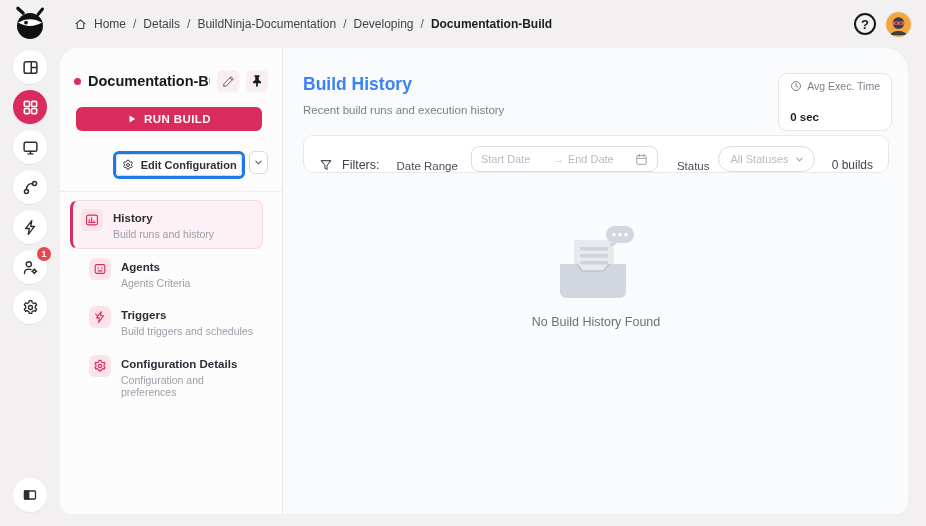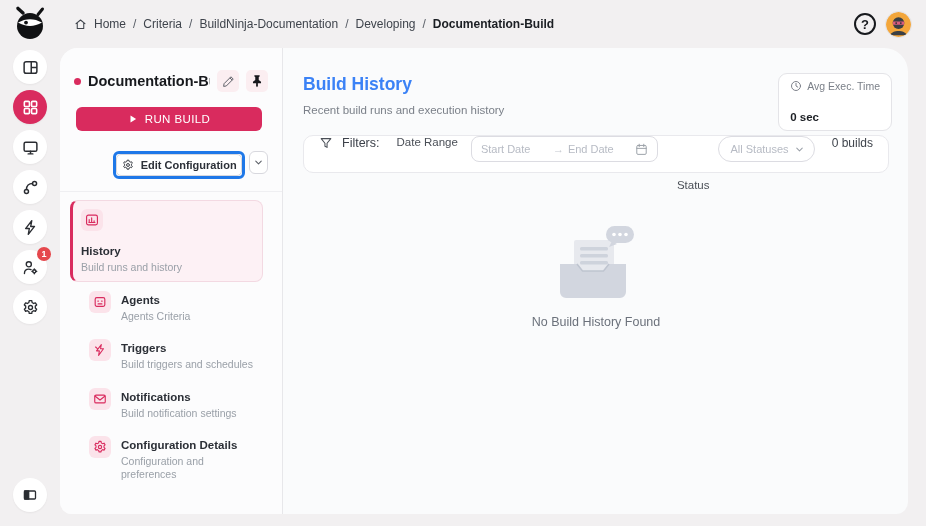--- a/index.html
+++ b/index.html
@@ -40,48 +40,48 @@
 
   
   .panel-head { padding:22px 14px 0 14px; }
   .title-row { display:flex; align-items:center; gap:7px; }
   .status-dot { width:7px; height:7px; border-radius:50%; background:#d92b5e; flex:none; }
   .cfg-title { font-size:14.5px; font-weight:bold; color:#17191d; white-space:nowrap; overflow:hidden; flex:1; }
   .sq-btn { width:22px; height:22px; border-radius:5px; background:#fbeef1; border:none; display:flex; align-items:center;
             justify-content:center; color:#5a5e66; cursor:pointer; flex:none; }
   .sq-btn.pin { color:#17191d; }
   .run-btn { display:flex; align-items:center; justify-content:center; gap:7px; margin:15px 6px 0 2px; height:24px; width:186px;
-             background:#d92b5e; color:#fff; border:none; border-radius:6px; font-size:11.5px; font-weight:normal;
+             background:#d92b5e; color:#fff; border:none; border-radius:6px; font-size:11.5px; font-weight:bold;
              letter-spacing:0.4px; cursor:pointer; font-family:inherit; }
   .edit-row { display:flex; align-items:flex-start; margin:20px 0 0 -1px;padding-left:40px; }
   .hl-box { border:3px solid #1f78e8; border-radius:6px; width:165px; }
   .edit-btn { width:100%; height:22px; background:#fff; border:1px solid #d8d8de; border-radius:5px; display:flex;
               align-items:center; justify-content:center; gap:7px; font-size:11px; font-weight:bold; color:#2c3038;
               cursor:pointer; font-family:inherit; }
   .drop-btn { width:23px; height:23px; margin-left:4px; background:#fff; border:1px solid #d8d8de; border-radius:6px;
               display:flex; align-items:center; justify-content:center; color:#5a5e66; cursor:pointer; }
   .menu { margin-top:12px; border-top:1px solid #efeff2; padding:8px 19px 0 10px; }
   .menu-item { display:flex; align-items:flex-start; gap:10px; padding:8px 8px 8px 19px; cursor:pointer; border-radius:8px; }
-  .menu-item.active { background:#fdf1f5; border:1px solid #f3d9e2; border-left:3px solid #d92b5e; padding:7px 8px 7px 8px;flex-direction:column; }
+  .menu-item.active { background:#fdf1f5; border:1px solid #f3d9e2; border-left:3px solid #d92b5e; padding:7px 8px 7px 8px; }
   .mi-icon { width:22px; height:22px; border-radius:6px; background:#fbe3ea; color:#d92b5e; display:flex; align-items:center;
              justify-content:center; flex:none; margin-top:1px; }
   .mi-label { font-size:11.5px; font-weight:bold; color:#2b2f36; line-height:1.25; }
   .mi-desc { font-size:10.5px; color:#9aa0a8; margin-top:2px; line-height:1.2; }
 
   
   .main-head { position:relative; padding:26px 22px 0 19px; }
   .page-title { font-size:17.5px; font-weight:bold; color:#3b82f6; }
   .page-sub { font-size:11.5px; color:#7b8089; margin-top:9px; }
   .avg-card { position:absolute; top:25px; right:16px; background:#fff; border:1px solid #e4e4e8; border-radius:9px;
               padding:6px 11px 7px 11px; }
   .avg-top { display:flex; align-items:center; gap:5px; font-size:10.5px; color:#7b8089; white-space:nowrap; }
   .avg-val { font-size:11.5px; font-weight:bold; color:#1c1f24; margin-top:19px; }
 
   .filters { margin:19px 19px 0 19px; height:38px; background:#fff; border:1px solid #e9e9ed; border-radius:10px;
-             display:flex; align-items:flex-start; padding:0 15px; }
+             display:flex; align-items:flex-end; padding:0 15px; }
   .f-label { font-size:12.5px; color:#3c414a; margin-left:9px; }
   .f-dr-label { font-size:11.5px; color:#4a4f57; margin-left:17px; }
   .date-box { display:flex; align-items:center; margin-left:13px; height:26px; width:187px; border:1px solid #dcdce2;
               border-radius:8px; padding:0 9px; background:#fff; }
   .date-box input { border:none; outline:none; font-size:11px; color:#5a5f68; width:72px; font-family:inherit; background:transparent; }
   .date-box input::placeholder { color:#b7bbc4; }
   .d-arrow { color:#c4c8cf; font-size:11px; margin:0 4px 0 0; }
   .cal { margin-left:auto; color:#9aa0a8; cursor:pointer; display:flex; }
   .f-st-label { font-size:11.5px; color:#4a4f57; margin-left:19px;margin-top:43px; }
   .status-sel { margin-left:9px; height:26px; width:97px; border:1px solid #dcdce2; border-radius:13px; background:#fff;
@@ -213,21 +213,21 @@
       <path d="M7 17.5c8-4.5 16-4.5 24 0-8 4.5-16 4.5-24 0z" fill="#fff"></path>
       <circle cx="15" cy="17.6" r="1.9" fill="#101113"></circle>
     </svg>
   </div>
   <nav class="breadcrumb">
     <svg class="ic" width="13" height="13">
         <use href="#i-home"></use>
       </svg>
     <span class="crumb">Home</span>
     <span class="sep">/</span>
-    <span class="crumb">Criteria</span>
+    <span class="crumb">Details</span>
     <span class="sep">/</span>
     <span class="crumb">BuildNinja-Documentation</span>
     <span class="sep">/</span>
     <span class="crumb">Developing</span>
     <span class="sep">/</span>
     <span class="crumb current">Documentation-Build</span>
   </nav>
   <div class="tb-right">
     <button class="help-btn">?</button>
     <div class="avatar">
@@ -349,28 +349,20 @@
         <span class="mi-icon">
             <svg class="ic" width="14" height="14">
               <use href="#i-tbolt"></use>
             </svg>
           </span>
         <span><span class="mi-label">Triggers</span><div class="mi-desc">Build triggers and schedules</div></span>
       </div>
       <div class="menu-item">
         <span class="mi-icon">
             <svg class="ic" width="14" height="14">
-              <use href="#i-mail"></use>
-            </svg>
-          </span>
-        <span><span class="mi-label">Notifications</span><div class="mi-desc">Build notification settings</div></span>
-      </div>
-      <div class="menu-item">
-        <span class="mi-icon">
-            <svg class="ic" width="14" height="14">
               <use href="#i-gear"></use>
             </svg>
           </span>
         <span><span class="mi-label">Configuration Details</span><div class="mi-desc">Configuration and preferences</div></span>
       </div>
     </nav>
   </div>
 
   <div class="main">
     <div class="main-head">

